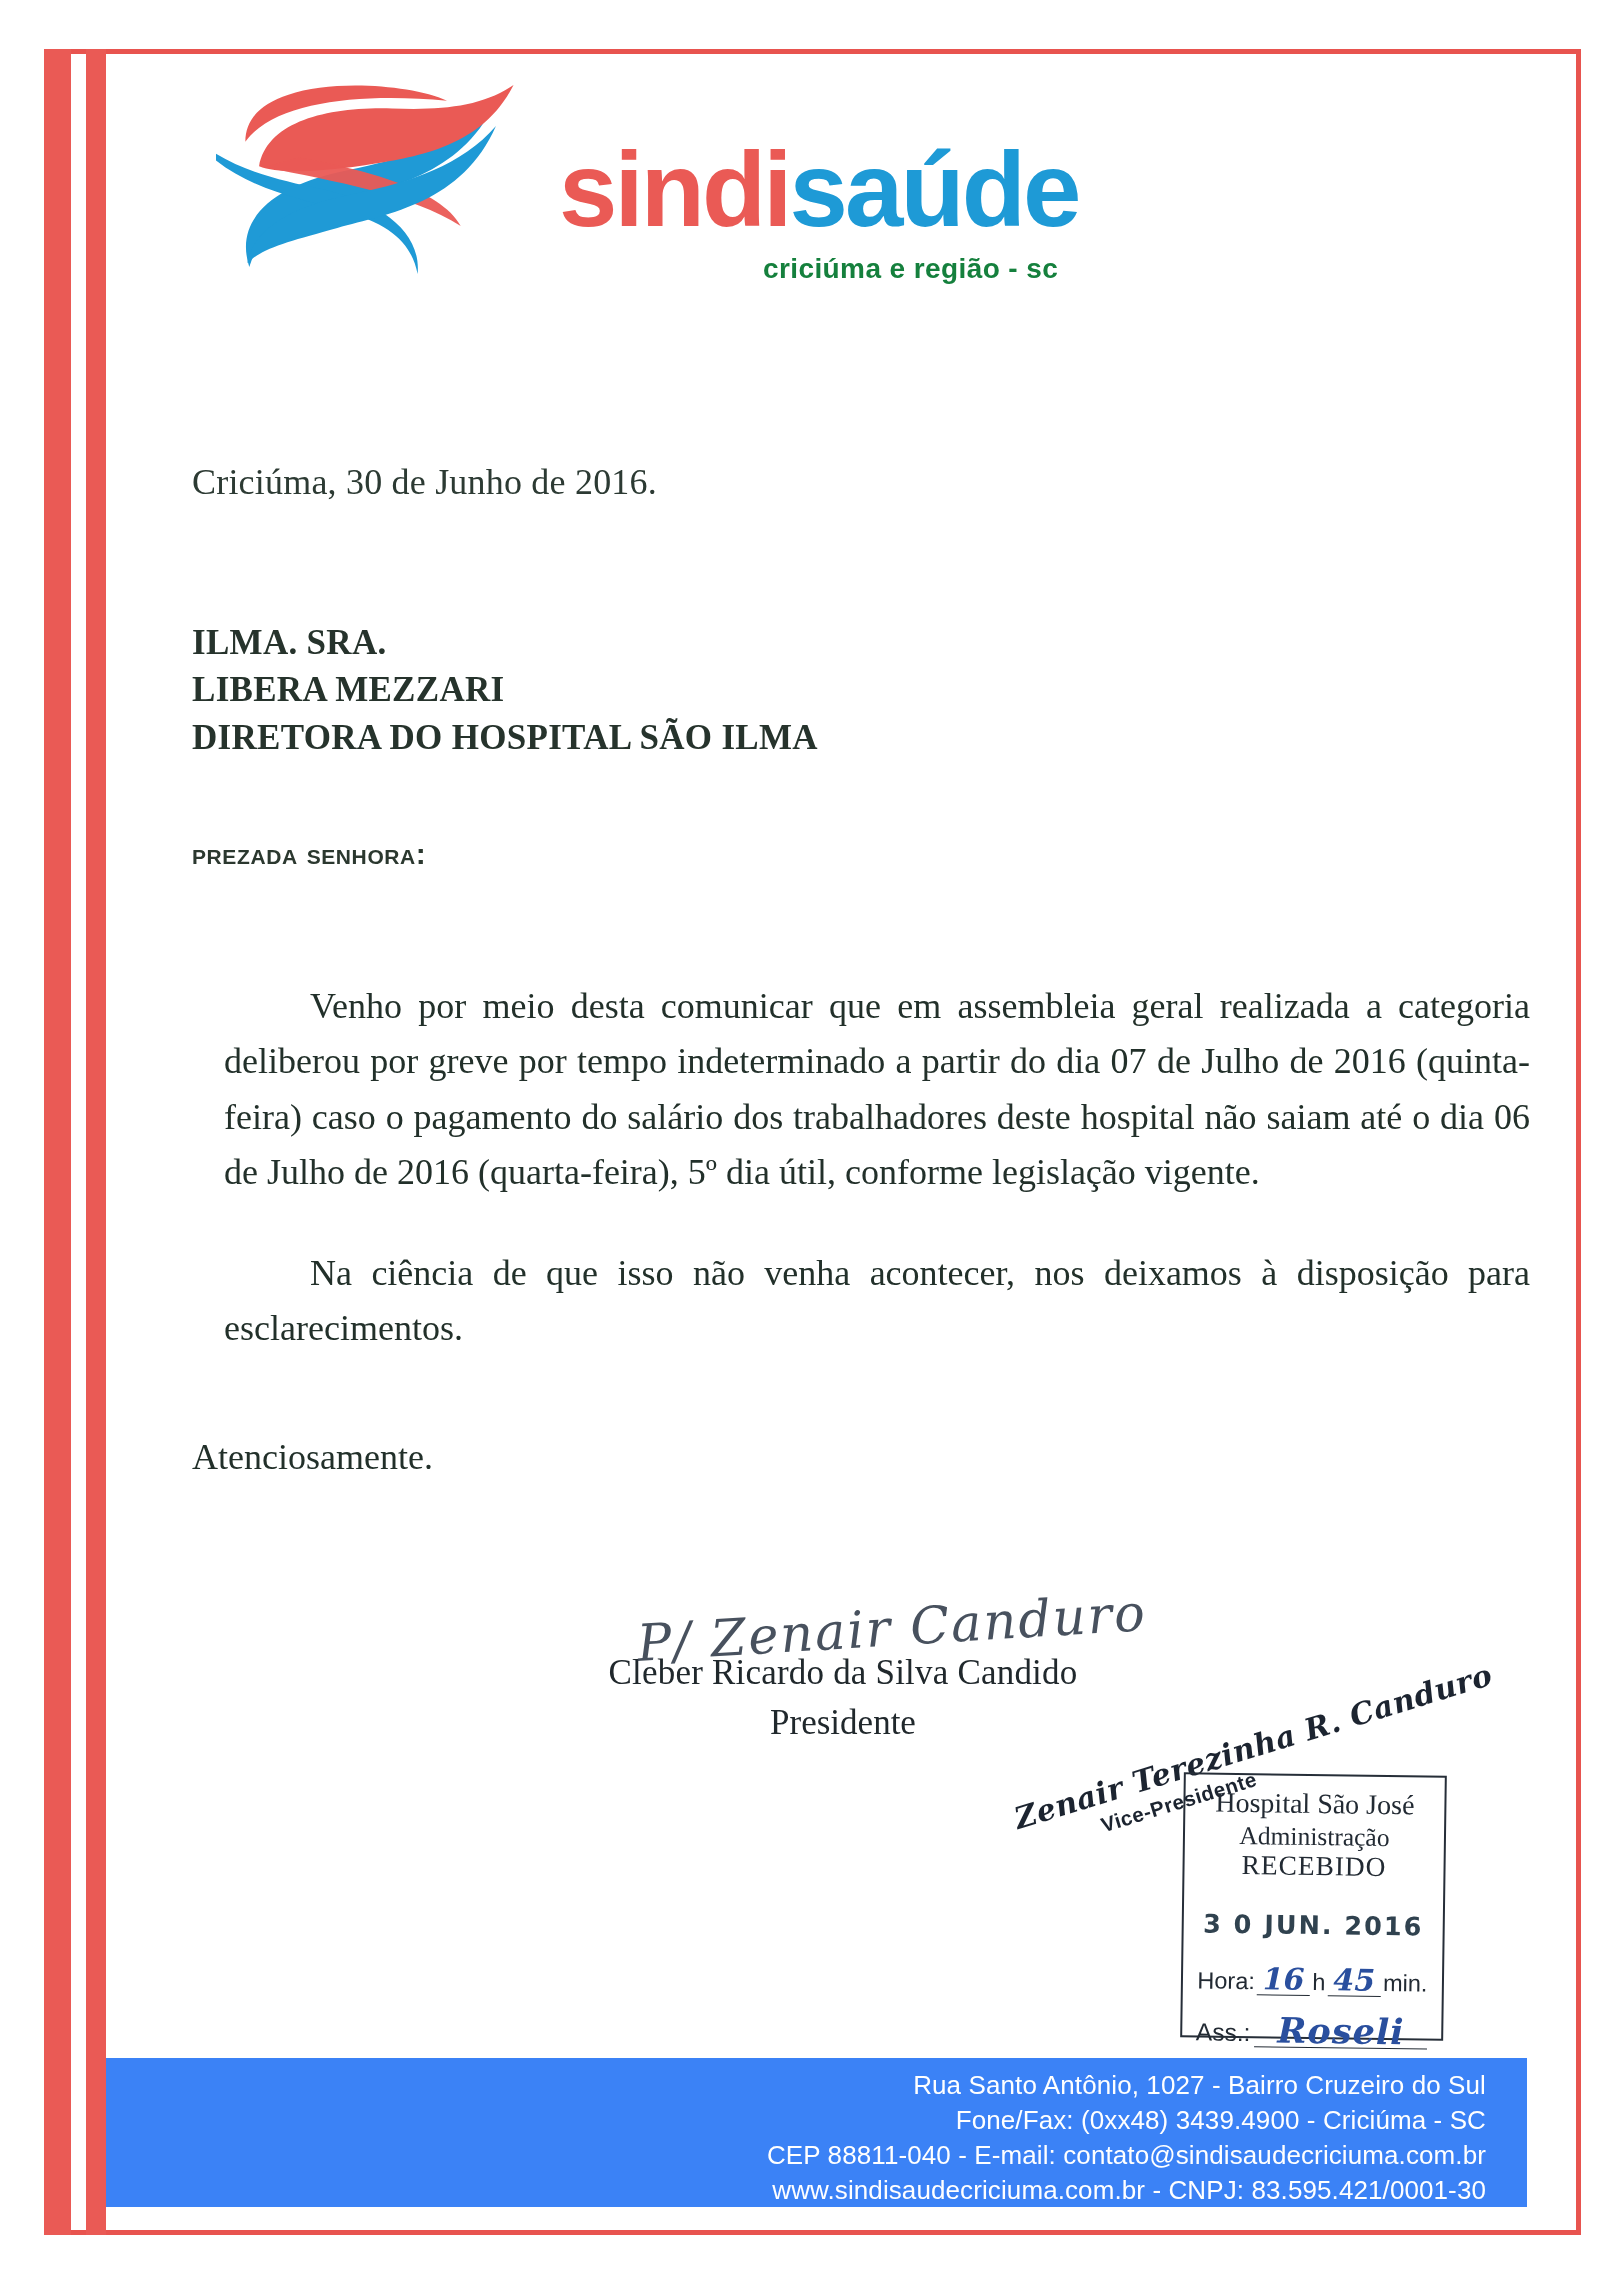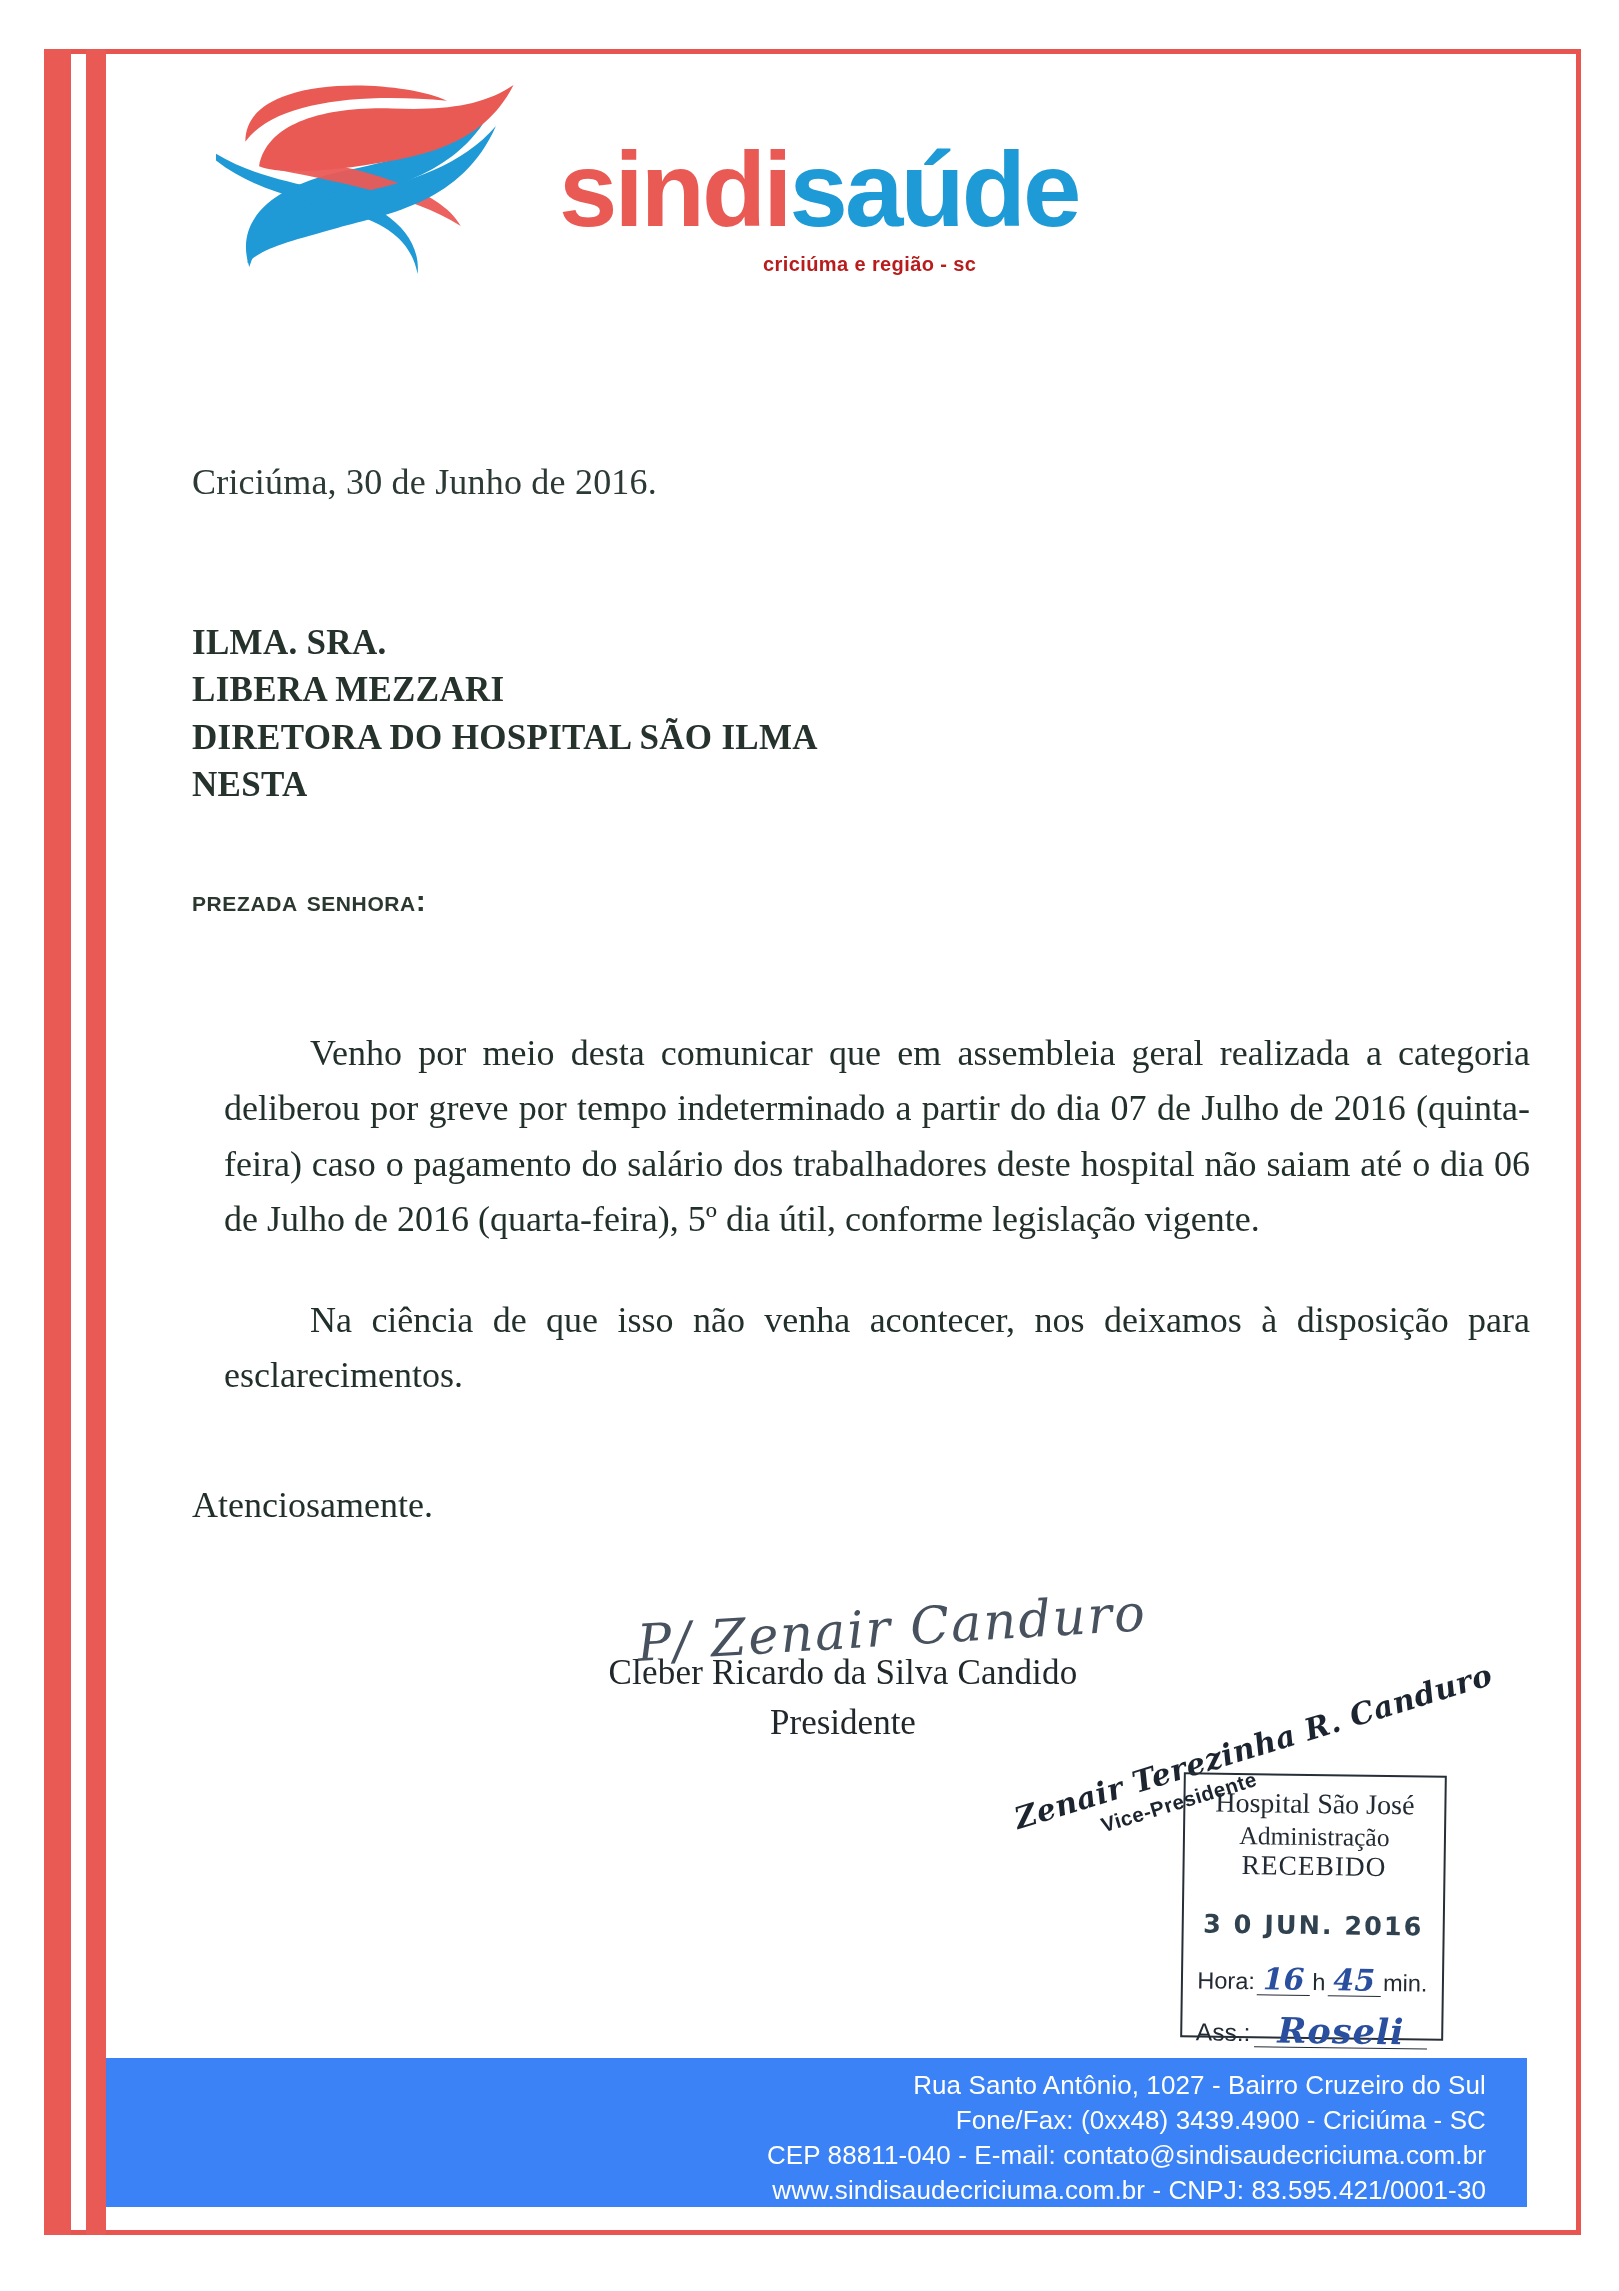--- a/index.html
+++ b/index.html
@@ -87,22 +87,22 @@
     white-space: nowrap;
   }
   .wordmark .w-red { color: #ea5a55; }
   .wordmark .w-blue { color: #1e9ad6; }
   .tagline {
     position: absolute;
     left: 616px;
     top: 192px;
     font-family: "Liberation Sans", sans-serif;
     font-weight: bold;
-    font-size: 20px;
-    color: #b91c1c;
+    font-size: 28px;
+    color: #15803d;
     letter-spacing: 0.4px;
     white-space: nowrap;
   }
 
   
   .letter {
     position: absolute;
     left: 192px;
     top: 461px;
     width: 1338px;
@@ -345,21 +345,20 @@
     <div class="tagline">criciúma e região - sc</div>
   </div>
 
   <div class="letter">
     <div class="date-line">Criciúma, 30 de Junho de 2016.</div>
 
     <div class="addressee">
       <div>ILMA. SRA.</div>
       <div>LIBERA MEZZARI</div>
       <div>DIRETORA DO HOSPITAL SÃO ILMA</div>
-      <div>NESTA</div>
     </div>
 
     <div class="salutation">Prezada Senhora:</div>
 
     <div class="body-par par-1">Venho por meio desta comunicar que em assembleia geral realizada a categoria deliberou por greve por tempo indeterminado a partir do dia 07 de Julho de 2016 (quinta-feira) caso o pagamento do salário dos trabalhadores deste hospital não saiam até o dia 06 de Julho de 2016 (quarta-feira), 5º dia útil, conforme legislação vigente.</div>
     <div class="body-par par-2">Na ciência de que isso não venha acontecer, nos deixamos à disposição para esclarecimentos.</div>
     <div class="closing">Atenciosamente.</div>
   </div>
 
   <div class="sig-block">

